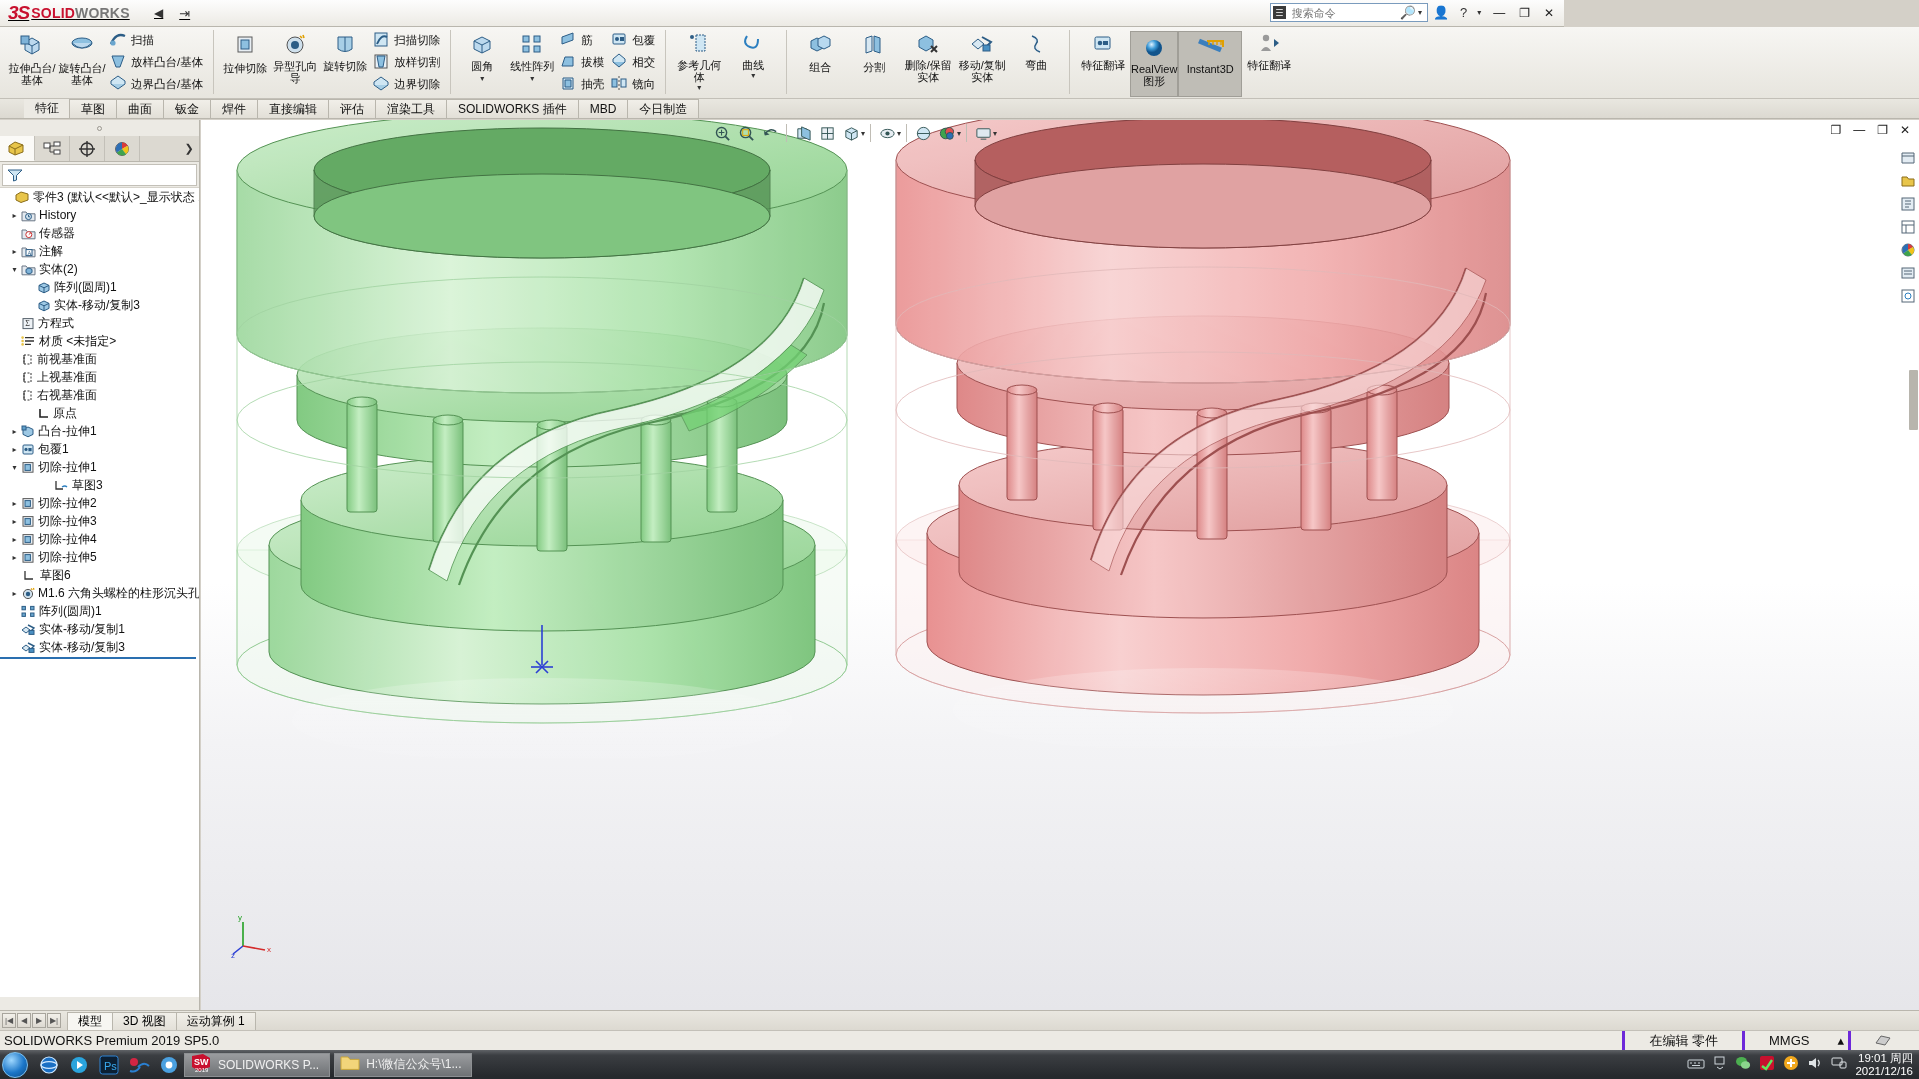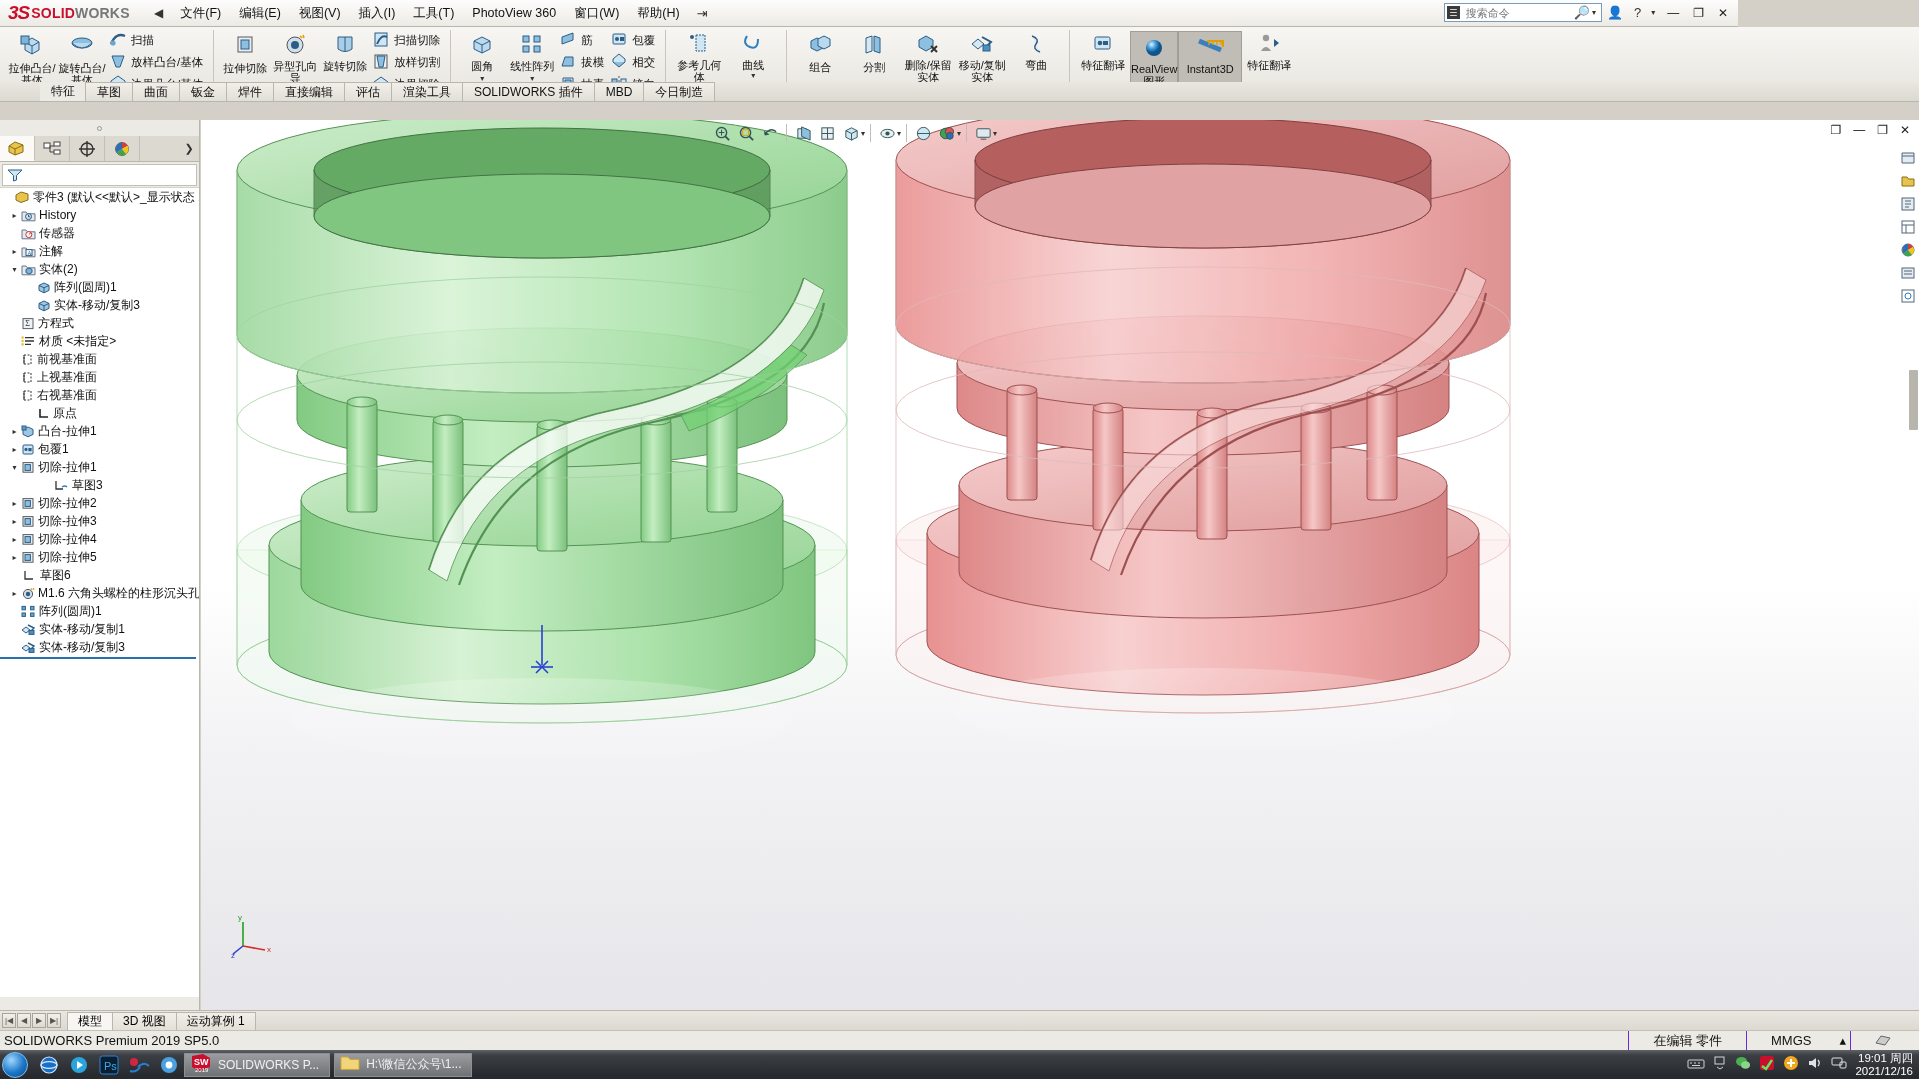--- a/index.html
+++ b/index.html
@@ -9,24 +9,24 @@
     overflow: hidden;
     font-family: "Liberation Sans", "DejaVu Sans", sans-serif;
     font-size: 12px;
     background: #d4d0c8;
     -webkit-font-smoothing: antialiased;
   }
   #app { position: relative; width: 1919px; height: 1079px; }
 
   
   .menubar {
-    position: absolute; left: 0; top: 0; width: 1738px; height: 27px;
+    position: absolute; left: 0; top: 0; width: 1564px; height: 27px;
     background: linear-gradient(#fdfdfd, #eceae4);
     border-bottom: 1px solid #b9b6ad;
-    display: flex; align-items: center;
+    display: flex; align-items: center; text-decoration: underline;
   }
   .sw-logo { display: flex; align-items: center; padding-left: 8px; width: 152px; }
   .sw-logo .ds { color: #c8102e; font-weight: bold; font-size: 19px; font-style: italic; letter-spacing: -1px; }
   .sw-logo .solid { color: #c8102e; font-weight: bold; font-size: 14px; letter-spacing: .2px; margin-left: 2px;}
   .sw-logo .works { color: #777; font-weight: bold; font-size: 14px; letter-spacing: .2px;}
   .menu-arrow { font-size: 12px; color: #333; margin: 0 8px 0 2px; }
   .menu-items { display: flex; align-items: center; gap: 0px; }
   .menu-items span.mi {
     padding: 4px 9px; color: #111; font-size: 12.5px; white-space: nowrap; cursor: default;
   }
@@ -81,24 +81,24 @@
   .dd-row { display: flex; justify-content: center; gap: 0px; margin-top: 2px; }
   .tgl-btn {
     width: 48px; height: 66px; display: flex; flex-direction: column; align-items: center;
     justify-content: flex-start; padding-top: 6px; background: #bfbdb6;
     border: 1px solid #a09e97; cursor: default; margin-top: 2px;
   }
   .tgl-btn .lbl { font-size: 11px; line-height: 12px; color: #111; text-align: center; }
 
   
   .tabstrip {
-    position: absolute; left: 0; top: 82px; width: 1919px; height: 20px;
+    position: absolute; left: 0; top: 99px; width: 1919px; height: 20px;
     background: linear-gradient(#e9e7e0, #dcd9d1);
     border-bottom: 1px solid #b9b6ad; display: flex; align-items: flex-end;
-    padding-left: 40px;
+    padding-left: 24px;
   }
   .tab {
     height: 19px; padding: 0 11px; font-size: 12px; color: #111;
     display: flex; align-items: center; border: 1px solid #b9b6ad;
     border-bottom: none; background: linear-gradient(#f1efe9, #e2dfd7);
     margin-right: -1px; cursor: default; white-space: nowrap;
   }
   .tab.active { background: #eceae4; border: none; font-weight: normal; }
 
   
@@ -175,21 +175,21 @@
     border: 1px solid #b9b6ad; border-bottom: none; background: linear-gradient(#f1efe9,#e2dfd7);
     margin-right: -1px; cursor: default;
   }
   .btab.active { background: #f7f6f2; }
   .statusbar {
     position: absolute; left: 0; top: 1030px; width: 1919px; height: 20px;
     background: #eceae4; border-top: 1px solid #c3c0b8;
     display: flex; align-items: center; font-size: 13px; color: #111; padding-left: 4px;
   }
   .sb-right { position: absolute; right: 4px; display: flex; align-items: center; gap: 0; }
-  .sb-cell { padding: 0 24px; border-left: 1px solid #6d28d9; height: 19px; display: flex; align-items: center; }
+  .sb-cell { padding: 0 24px; border-left: 3px solid #6d28d9; height: 19px; display: flex; align-items: center; }
 
   
   .taskbar {
     position: absolute; left: 0; top: 1050px; width: 1919px; height: 29px;
     background: linear-gradient(#5f6266, #3b3e42 18%, #26292d 90%);
     display: flex; align-items: center; padding-left: 2px;
   }
   .startorb {
     width: 26px; height: 26px; border-radius: 50%;
     background: radial-gradient(circle at 35% 30%, #9fd8ff, #1b76c8 55%, #0d4b86);
@@ -209,30 +209,20 @@
 <body>
 <div id="app">
 
 <div class="menubar">
   <div class="sw-logo">
     <span class="ds">3S</span>
     <span class="solid">SOLID</span>
         <span class="works">WORKS</span>
   </div>
   <span class="menu-arrow">◀</span>
-  <div class="menu-items">
-    <span class="mi">文件(F)</span>
-    <span class="mi">编辑(E)</span>
-    <span class="mi">视图(V)</span>
-    <span class="mi">插入(I)</span>
-    <span class="mi">工具(T)</span>
-    <span class="mi">PhotoView 360</span>
-    <span class="mi">窗口(W)</span>
-    <span class="mi">帮助(H)</span>
-  </div>
   <span class="pin-icon">⇥</span>
 
 
   <div class="mb-right">
     <div class="searchbox">
       <div class="sicon">☰</div>
       <input placeholder="搜索命令" style="">
       <span class="mag">🔍</span>
       <span style="font-size:8px;color:#333;margin-left:2px">▾</span>
     </div>

